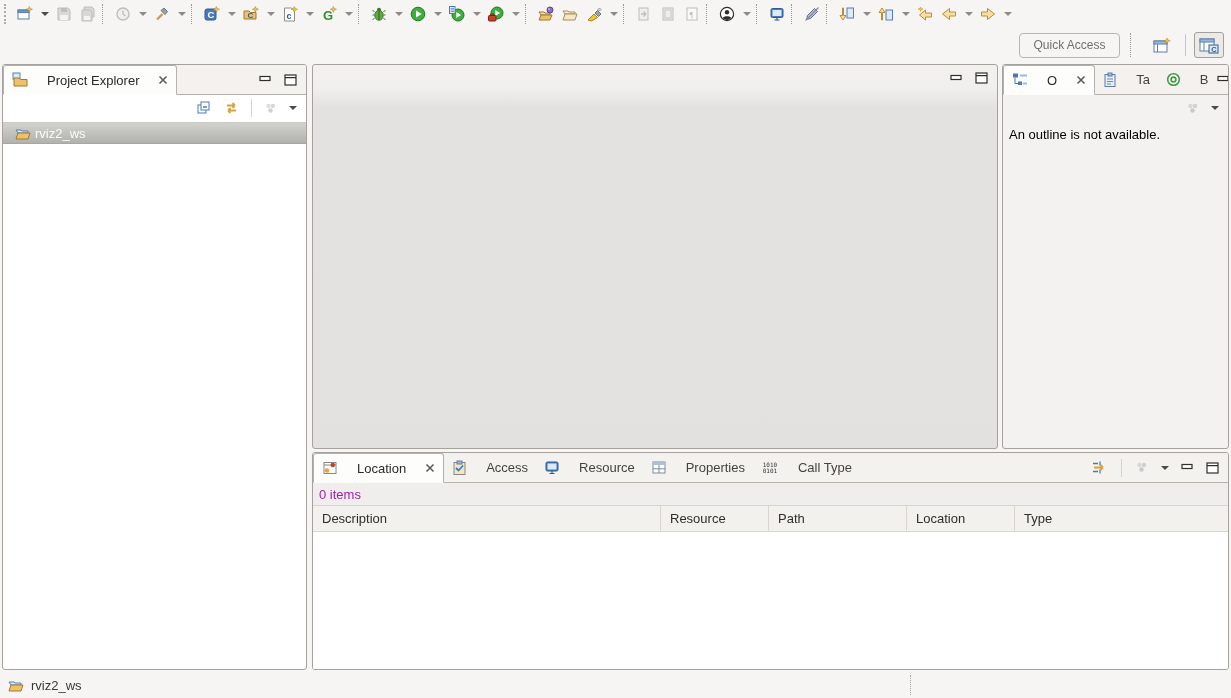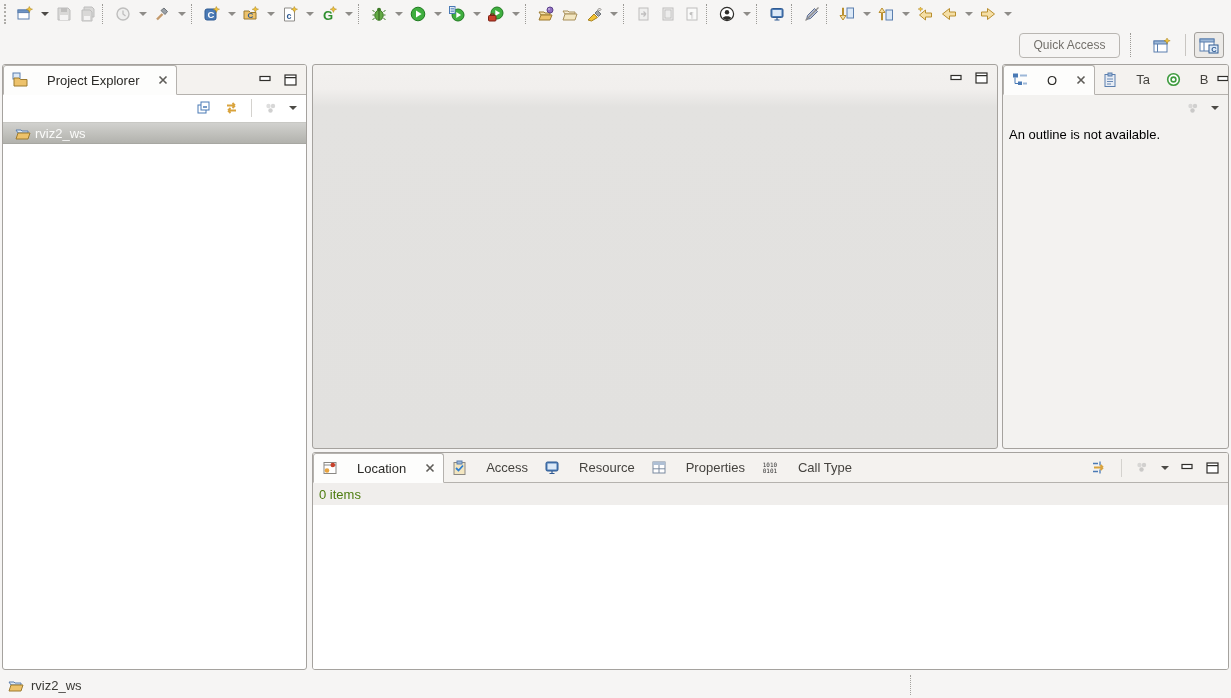--- a/index.html
+++ b/index.html
@@ -46,21 +46,21 @@
   .vbsep { width:1px; height:18px; border-left:1px solid #d4d2ce; }
   
   .tree { padding-top:1px; }
   .tree-row { height:22px; display:flex; align-items:center; gap:4px; padding-left:12px; }
   .tree-row.selected { background:linear-gradient(#d1d1ce,#b2b2ad); color:#fbfbfa;
     border-top:1px solid #c8c8c4; border-bottom:1px solid #a7a7a2; }
   
   .outline-msg { padding:6px 6px; color:#000000; }
   
   .summary-row { height:22px; display:flex; align-items:center; padding-left:6px;
-    background:#f0eeec; color:#4d7c0f; }
+    background:#f0eeec; color:#a21caf; }
   .cols { display:flex; height:27px; background:#f3f1ee;
     border-top:1px solid #d8d5d1; border-bottom:1px solid #d8d5d1; }
   .col { display:flex; align-items:center; padding-left:9px; border-right:1px solid #d8d5d1;
     color:#2f2e2b; overflow:hidden; }
   .table-body { background:#fff; position:absolute; left:0; right:0; top:80px; bottom:0; }
   .cg-icon { font-family:"DejaVu Sans Mono",monospace; font-size:6px; line-height:6px;
     color:#333; display:flex; flex-direction:column; align-items:center; width:18px; }
   
   #status-bar { position:absolute; left:0; top:672px; width:1231px; height:26px;
     display:flex; align-items:center; gap:7px; padding-left:8px; color:#3a3935; }
@@ -650,20 +650,27 @@
         </span>
       <span class="icon">
           <svg width="13" height="12" viewBox="0 0 13 12">
             <rect x="1" y="1" width="11" height="10" fill="#fff" stroke="#2f2e2b" stroke-width="1.2"></rect>
             <path d="M1 3.6h11" stroke="#2f2e2b" stroke-width="1.2"></path>
           </svg>
         </span>
     </div>
   </div>
   <div class="summary-row">0 items</div>
+  <div class="cols">
+    <div class="col" style="width:348px;">Description</div>
+    <div class="col" style="width:108px;">Resource</div>
+    <div class="col" style="width:138px;">Path</div>
+    <div class="col" style="width:108px;">Location</div>
+    <div class="col" style="flex:1; border-right:none;">Type</div>
+  </div>
   <div class="table-body"></div>
 </div>
 
 <div id="status-bar">
   <span class="icon">
       <svg width="16" height="16" viewBox="0 0 16 16">
         <path d="M1 5h5l1 1h6v2H3z" fill="#dce9f7" stroke="#5b7fae"></path>
         <path d="M3 8h12l-2 6H1z" fill="#edc26b" stroke="#9c7a2f"></path>
       </svg>
     </span>

